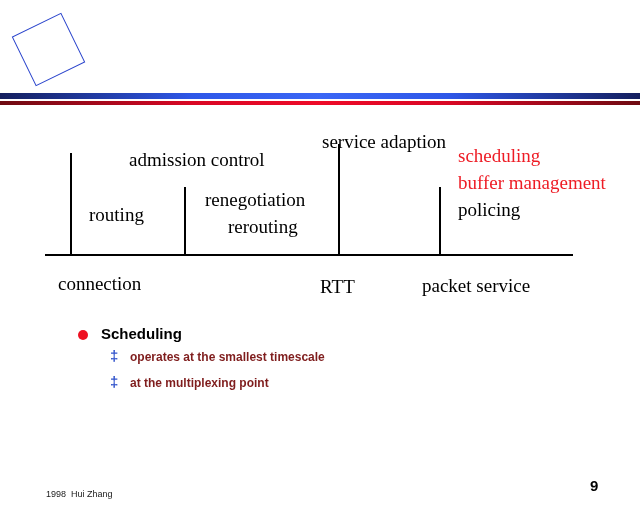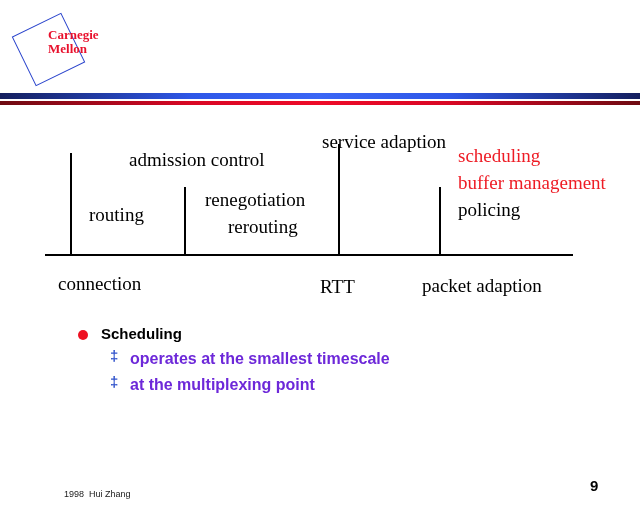--- a/index.html
+++ b/index.html
@@ -46,44 +46,40 @@
     position:absolute;left:101px;top:325px;
     font-family:"Liberation Sans",sans-serif;font-weight:bold;
     font-size:15px;color:#000;white-space:nowrap;
   }
   .dagger{
     position:absolute;font-family:"Liberation Sans",sans-serif;font-weight:bold;
     font-size:15px;color:var(--dagger-blue);
   }
   .sub-item{
     position:absolute;font-family:"Liberation Sans",sans-serif;font-weight:bold;
-    font-size:16px;color:#6d28d9;white-space:nowrap;
+    font-size:12px;color:#7f1d1d;white-space:nowrap;
   }
   
   .footer{
-    position:absolute;left:64px;top:489px;
+    position:absolute;left:46px;top:489px;
     font-family:"Liberation Sans",sans-serif;font-size:9px;color:#1a1a1a;
     white-space:pre;
   }
   .page-number{
     position:absolute;left:590px;top:477px;
     font-family:"Liberation Sans",sans-serif;font-weight:bold;
     font-size:15px;color:#000;
   }
 </style>
 </head>
 <body>
 
 <div class="slide">
 
   <div class="logo-square"></div>
-  <div class="logo-text">
-    <div>Carnegie</div>
-    <div>Mellon</div>
-  </div>
   <div class="bar-blue"></div>
   <div class="bar-red"></div>
 
   <div>
     <div class="axis-line" style="left:45px;top:254px;width:528px;height:2px;"></div>
     <div class="axis-line" style="left:70px;top:153px;width:2px;height:102px;"></div>
     <div class="axis-line" style="left:184px;top:187px;width:2px;height:68px;"></div>
     <div class="axis-line" style="left:338px;top:144px;width:2px;height:111px;"></div>
     <div class="axis-line" style="left:439px;top:187px;width:2px;height:68px;"></div>
 
@@ -91,21 +87,21 @@
     <div class="dg-label" style="left:89px;top:175px;margin-top:28px;">routing</div>
     <div class="dg-label" style="left:205px;top:188px;">renegotiation</div>
     <div class="dg-label" style="left:205px;top:215px;margin-left:23px;">rerouting</div>
     <div class="dg-label" style="left:322px;top:130px;">service adaption</div>
     <div class="dg-label dg-red" style="left:458px;top:144px;">scheduling</div>
     <div class="dg-label dg-red" style="left:458px;top:171px;">buffer management</div>
     <div class="dg-label" style="left:458px;top:198px;">policing</div>
 
     <div class="dg-label" style="left:58px;top:272px;">connection</div>
     <div class="dg-label" style="left:320px;top:275px;">RTT</div>
-    <div class="dg-label" style="left:422px;top:274px;">packet adaption</div>
+    <div class="dg-label" style="left:422px;top:274px;">packet service</div>
   </div>
 
   <div>
     <span class="bullet-dot"></span>
     <div class="bullet-heading">Scheduling</div>
 
     <span class="dagger" style="left:110px;top:347px;">‡</span>
     <div class="sub-item" style="left:130px;top:350px;">operates at the smallest timescale</div>
 
     <span class="dagger" style="left:110px;top:373px;">‡</span>

